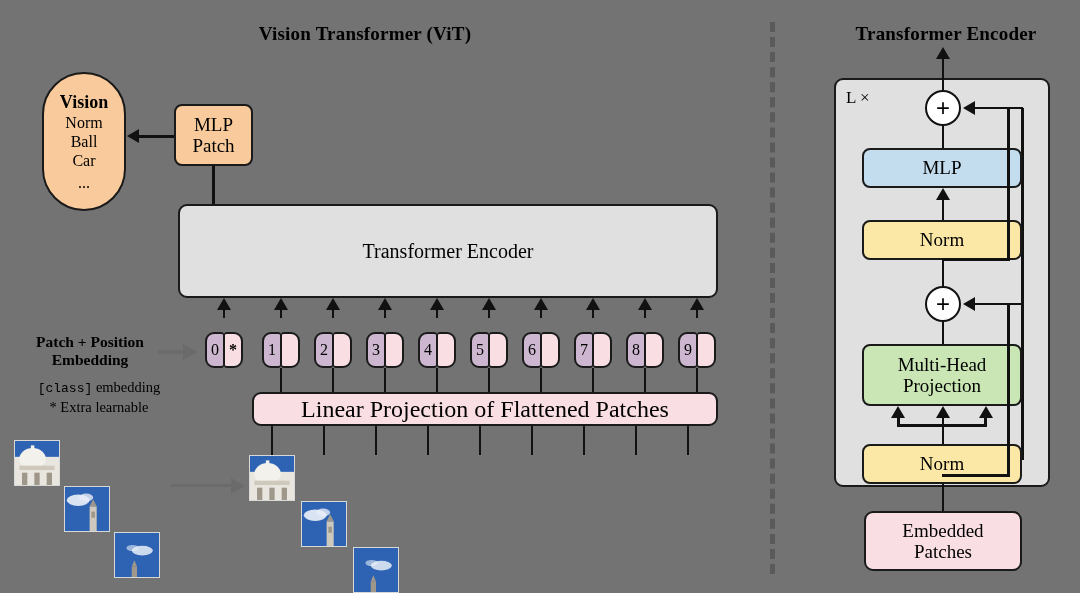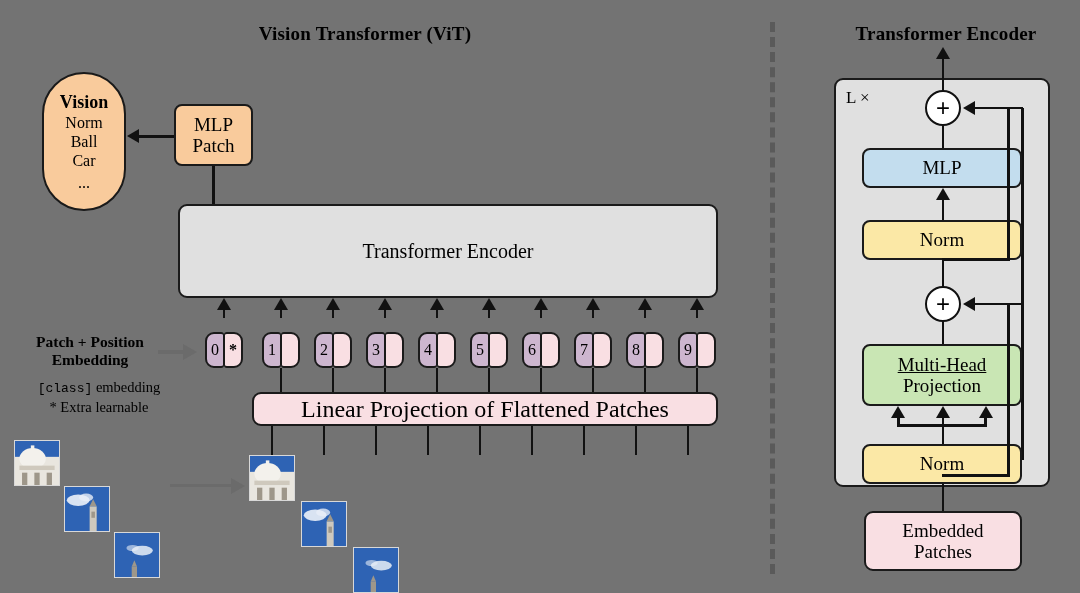--- a/index.html
+++ b/index.html
@@ -387,21 +387,21 @@
   <div class="abs hline" style="left:975px; top:106.5px; width:34px; height:2.6px;"></div>
 
   <div class="abs plus-circle" style="left:925px; top:286px;">+</div>
 
   <div class="abs hline" style="left:975px; top:302.5px; width:48px; height:2.6px;"></div>
   <div class="abs arrow-left" style="left:963px; top:297px;"></div>
 
   <div class="abs vline" style="left:941.7px; top:320px; width:2.6px; height:26px;"></div>
 
   <div class="abs box" style="left:862px; top:344px; width:160px; height:62px; background:#c9e6b4; border-radius:8px; flex-direction:column;">
-    <span class="box-lbl" style="font-size:19px;text-decoration:underline;">Multi-Head</span>
+    <span class="box-lbl" style="font-size:19px;">Multi-Head</span>
     <span class="box-lbl" style="font-size:19px;">Projection</span>
   </div>
 
   <div class="abs hline" style="left:897px; top:424px; width:90px; height:2.6px;"></div>
   <div class="abs vline" style="left:897px; top:418px; width:2.6px; height:8px;"></div>
   <div class="abs arrow-up" style="left:891.3px; top:406px;"></div>
   <div class="abs vline" style="left:941.7px; top:418px; width:2.6px; height:28px;"></div>
   <div class="abs arrow-up" style="left:936px; top:406px;"></div>
   <div class="abs vline" style="left:984.4px; top:418px; width:2.6px; height:8px;"></div>
   <div class="abs arrow-up" style="left:978.7px; top:406px;"></div>

